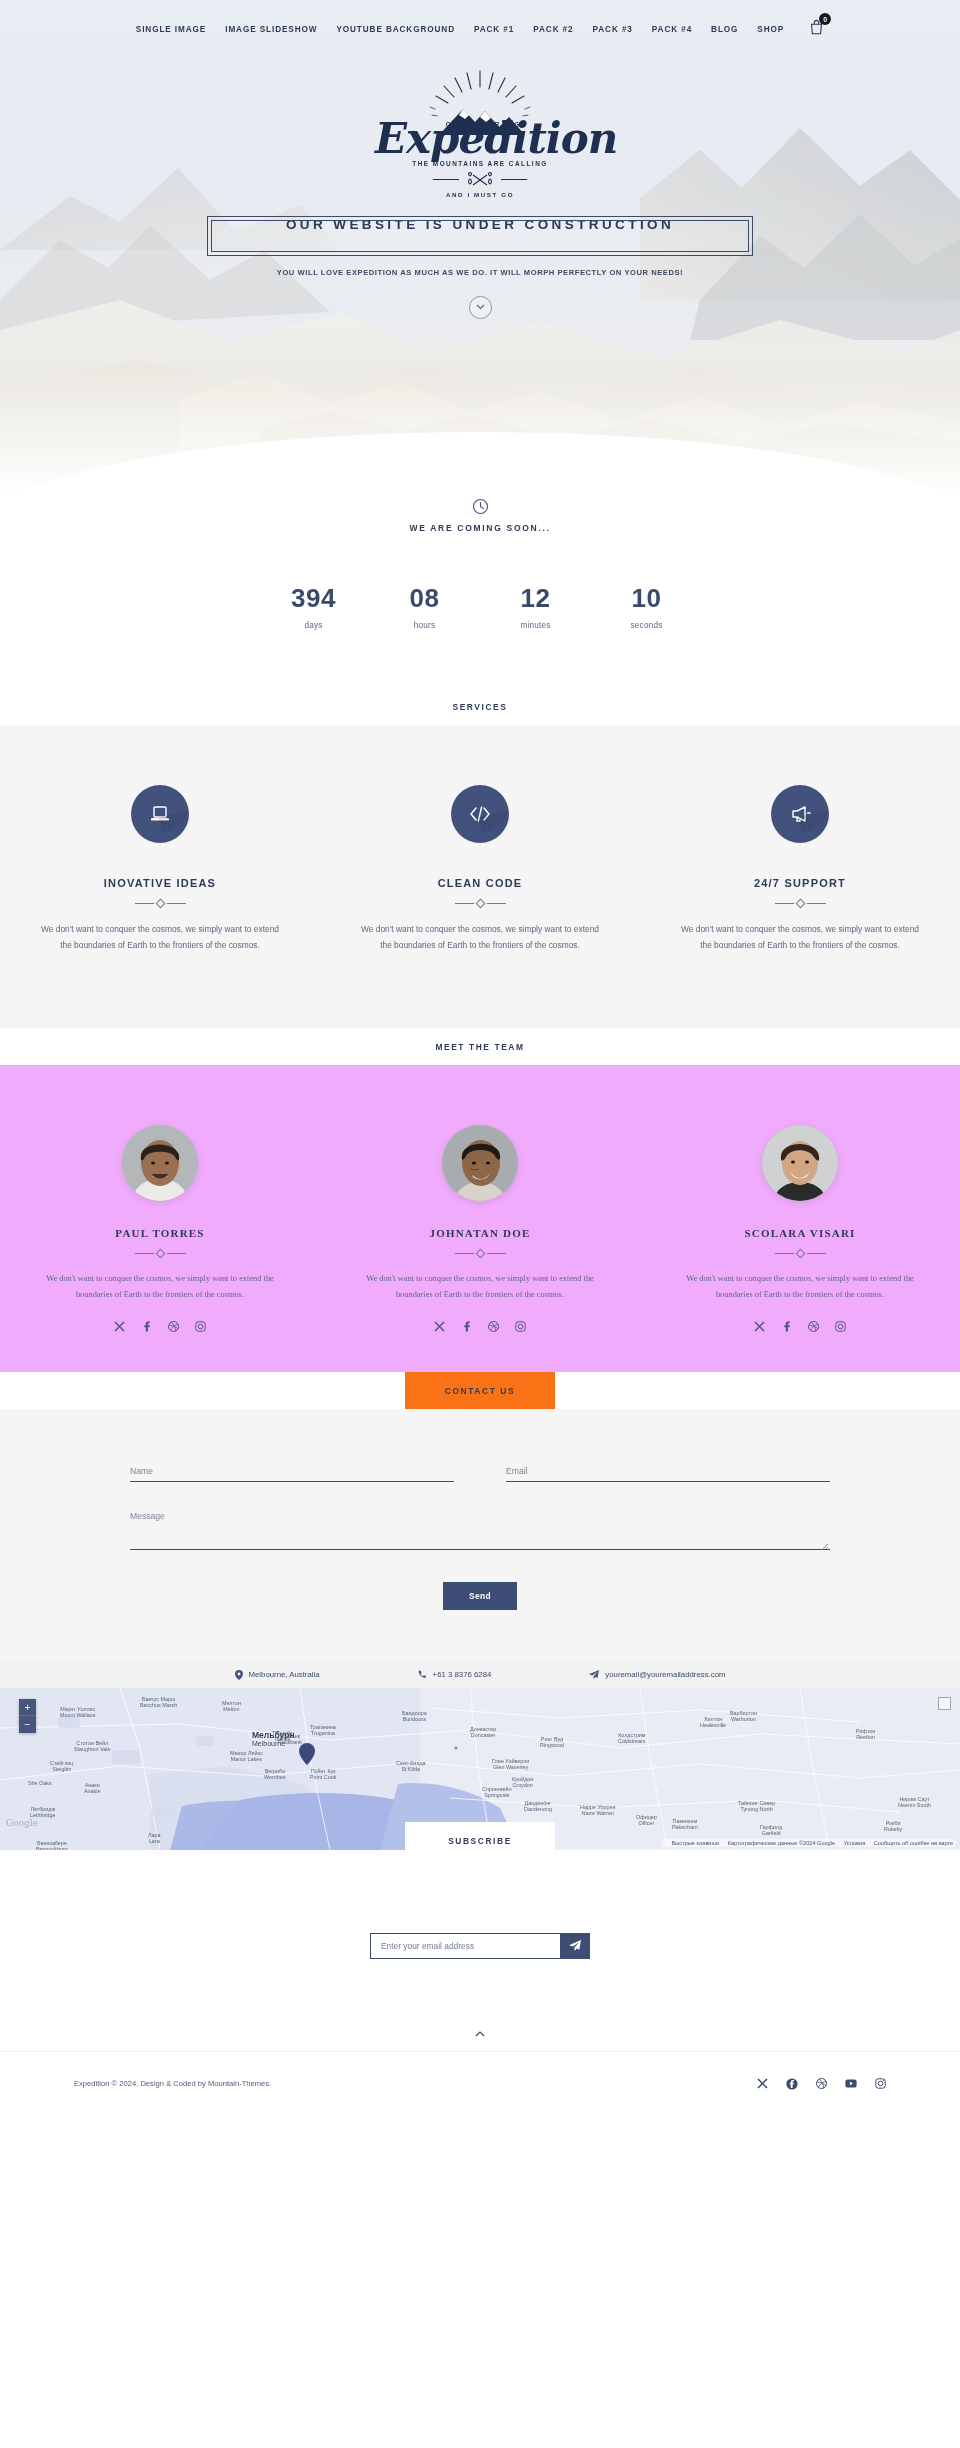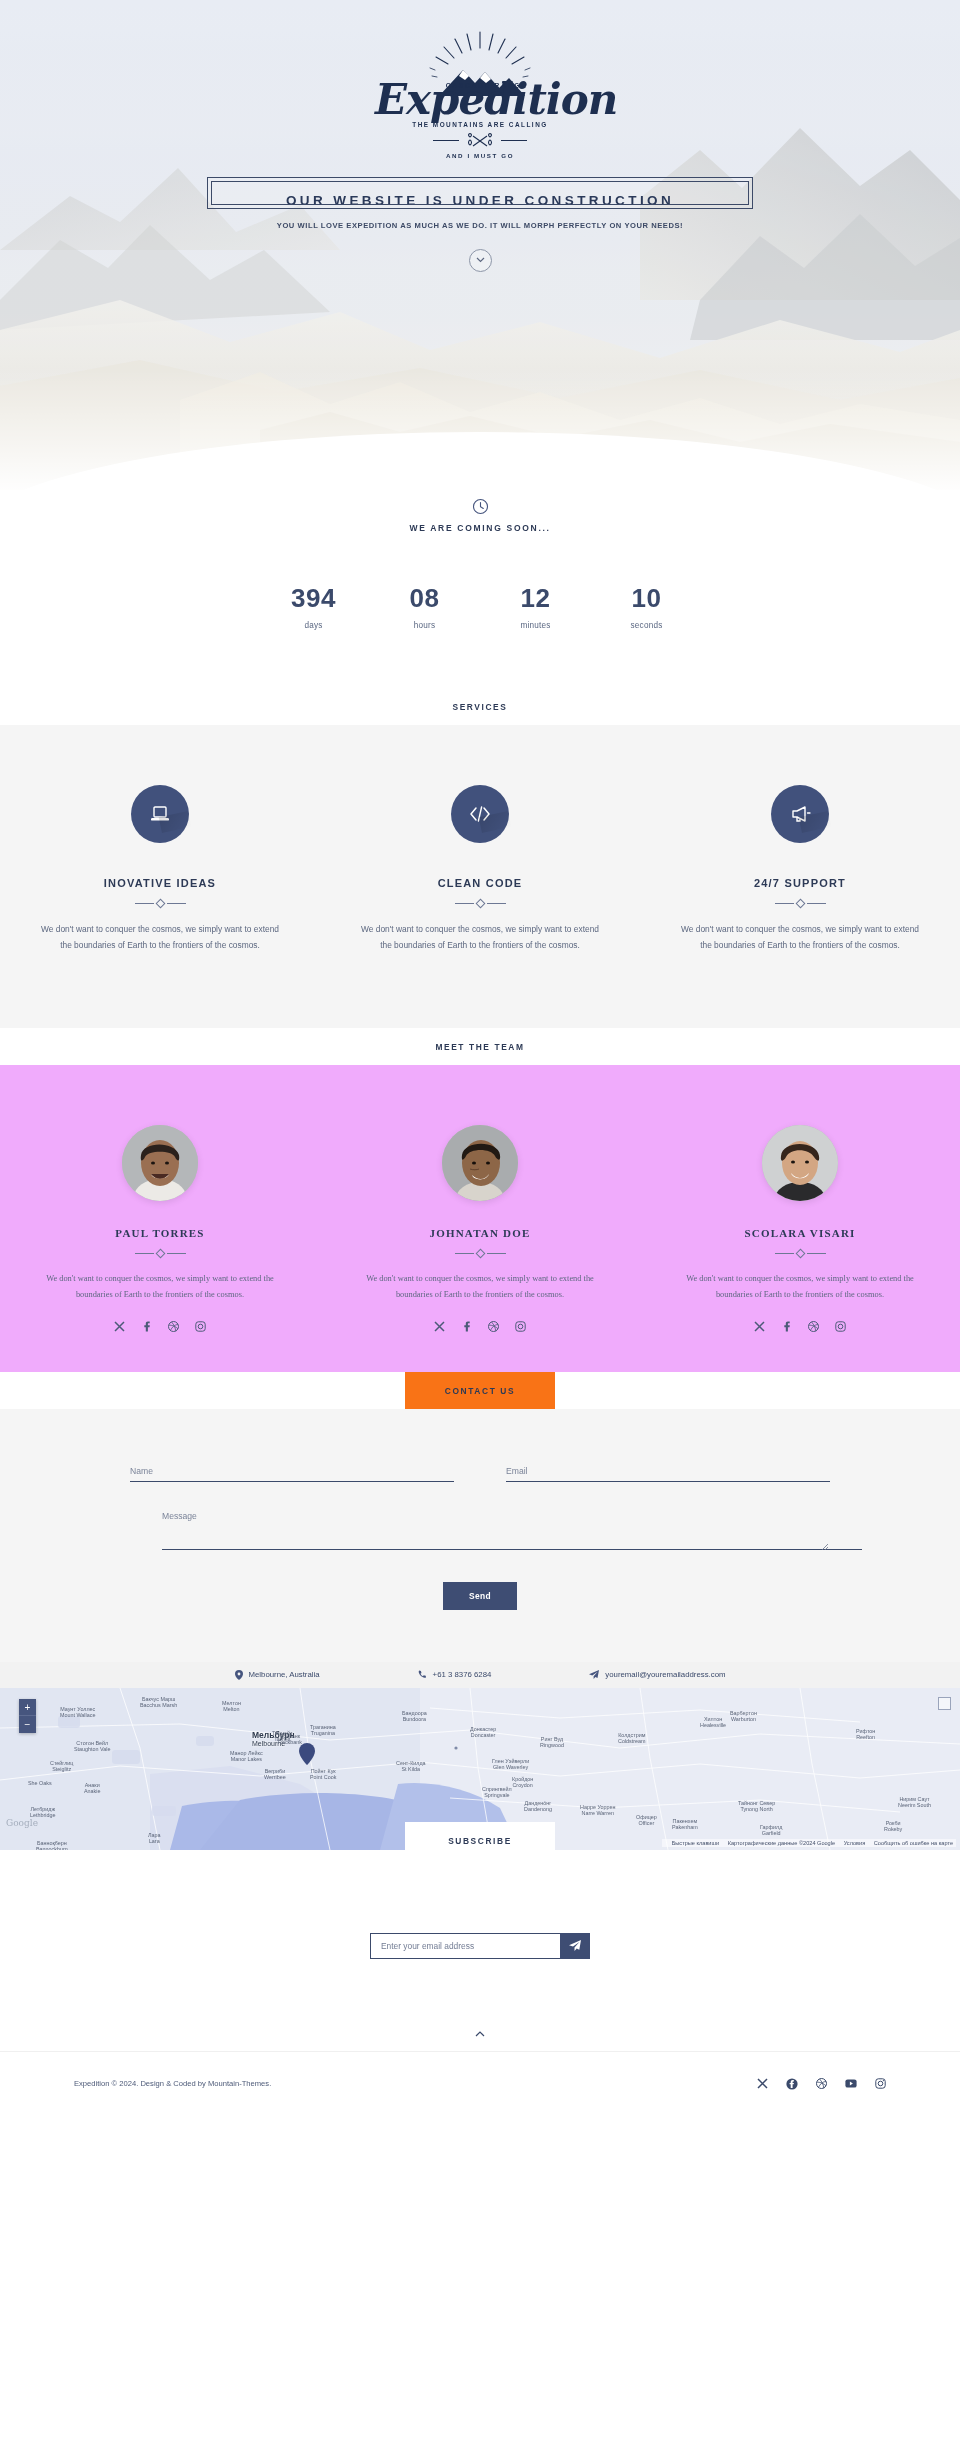--- a/index.html
+++ b/index.html
@@ -81,24 +81,24 @@
     color: #1e2f50; margin-top: 1px;
   }
   .logo-rule { display: flex; align-items: center; justify-content: center; gap: 6px; margin-top: 5px; }
   .logo-rule i { display: block; width: 26px; height: 1px; background: #1e2f50; }
   .logo-foot { font-size: 6.2px; letter-spacing: 1.6px; font-weight: 700; color: #1e2f50; margin-top: 3px; }
 
   
   .banner {
     position: relative; z-index: 5;
     margin: 18px auto 8px;
-    width: 546px; height: 32px;
+    width: 546px; height: 40px;
     border: 1px solid #3c4a68;
     box-shadow: 0 0 0 3px #ffffff00, inset 0 0 0 3px transparent;
-    display: flex; align-items: flex-end; justify-content: center;
+    display: flex; align-items: flex-start; justify-content: center;
     background: rgba(255,255,255,.12);
   }
   .banner::after {
     content:""; position:absolute; inset: 3px; border: 1px solid #3c4a68; pointer-events:none;
   }
   .banner-text {
     font-size: 13.5px; font-weight: 700; letter-spacing: 3.4px; color: #2b3a5a;
     font-family: "Liberation Sans", sans-serif;
   }
   .hero-tag {
@@ -193,21 +193,21 @@
   .f-row { display: flex; gap: 52px; }
   .f-field { flex: 1; position: relative; }
   .f-field input, .f-field textarea {
     width: 100%; border: none; border-bottom: 1px solid #3b4a6b;
     background: transparent; outline: none;
     font-family: "Liberation Sans", sans-serif;
     font-size: 8.6px; color: #3b4a6b;
     padding: 13px 0 5px;
   }
   .f-field input::placeholder, .f-field textarea::placeholder { color: #7b8499; }
-  .f-field textarea { resize: none; height: 52px; padding-top: 13px; margin-left: 32px; }
+  .f-field textarea { resize: none; height: 52px; padding-top: 13px; }
   .f-msg { margin-top: 16px; position: relative; }
   .resize-grip {
     position: absolute; right: 1px; bottom: 3px; width: 8px; height: 8px;
     pointer-events: none;
   }
   .send-wrap { text-align: center; margin-top: 28px; }
   .send-btn {
     background: #3e4d73; color: #fff; border: none;
     font-family: "Liberation Sans", sans-serif;
     font-size: 8.4px; font-weight: 700; letter-spacing: .4px;
@@ -319,20 +319,38 @@
       <path d="M0 300 L60 240 L108 268 L150 225 L210 280 L264 250 L330 312 L0 330 Z" fill="#cdcfcd" opacity=".5"></path>
       <path d="M640 198 L700 150 L742 188 L800 128 L860 186 L910 150 L960 200 L960 300 L640 300 Z" fill="url(#rockR)" opacity=".75"></path>
       <path d="M700 300 L760 236 L804 268 L860 214 L915 266 L960 238 L960 340 L690 340 Z" fill="#c7cacb" opacity=".6"></path>
       <path d="M0 330 L120 300 L230 342 L340 312 L430 350 L540 322 L660 358 L780 320 L900 352 L960 330 L960 490 L0 490 Z" fill="url(#snow)" opacity=".85"></path>
       <path d="M0 386 L140 360 L280 392 L420 368 L560 398 L700 370 L840 400 L960 378 L960 490 L0 490 Z" fill="#eae7de" opacity=".9"></path>
       <path d="M180 400 L260 372 L330 404 L400 382 L470 412 L540 392 L620 420 L700 398 L780 424 L860 404 L960 420 L960 490 L180 490 Z" fill="#f0ece2" opacity=".75"></path>
       <path d="M260 430 L330 412 L400 432 L470 416 L560 438 L650 420 L740 442 L830 424 L960 442 L960 490 L260 490 Z" fill="#e4dfd2" opacity=".55"></path>
     </svg>
     <div class="hero-fade"></div>
 
+    <nav class="topnav">
+      <a class="nav-link">SINGLE IMAGE</a>
+      <a class="nav-link">IMAGE SLIDESHOW</a>
+      <a class="nav-link">YOUTUBE BACKGROUND</a>
+      <a class="nav-link">PACK #1</a>
+      <a class="nav-link">PACK #2</a>
+      <a class="nav-link">PACK #3</a>
+      <a class="nav-link">PACK #4</a>
+      <a class="nav-link">BLOG</a>
+      <a class="nav-link">SHOP</a>
+      <span class="cart-wrap">
+        <svg width="15" height="16" viewBox="0 0 15 16">
+          <path d="M2.5 5.2h10l-.9 9.6H3.4z" fill="none" stroke="#2d3a56" stroke-width="1.1"></path>
+          <path d="M5.3 5.2V3.6a2.2 2.2 0 0 1 4.4 0v1.6" fill="none" stroke="#2d3a56" stroke-width="1.1"></path>
+        </svg>
+        <span class="cart-badge">0</span>
+      </span>
+    </nav>
 
     <div class="logo-wrap">
       <svg class="logo-sun" width="150" height="74" viewBox="0 0 150 74">
         <g stroke="#1e2f50" stroke-width="1.1" stroke-linecap="round">
           <line x1="75" y1="2" x2="75" y2="18"></line>
           <line x1="62" y1="4" x2="66" y2="20"></line>
             <line x1="88" y1="4" x2="84" y2="20"></line>
           <line x1="50" y1="9" x2="57" y2="23"></line>
             <line x1="100" y1="9" x2="93" y2="23"></line>
           <line x1="39" y1="17" x2="49" y2="28"></line>

